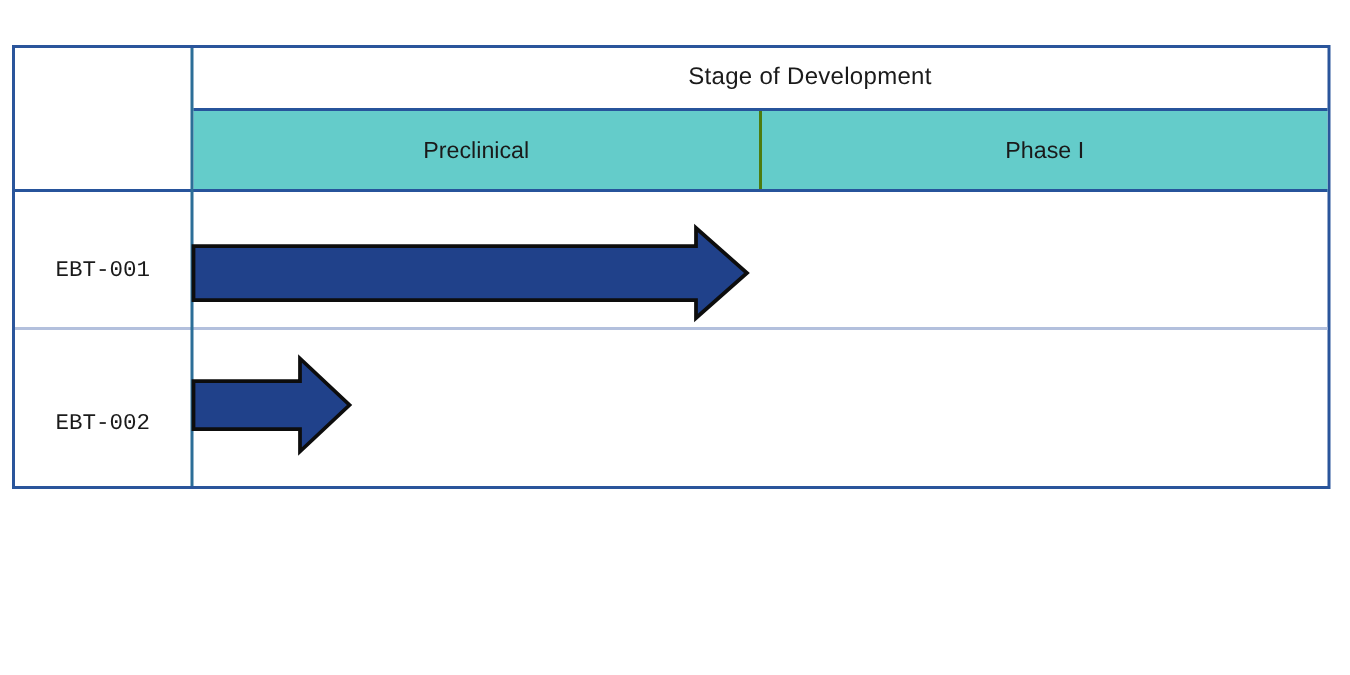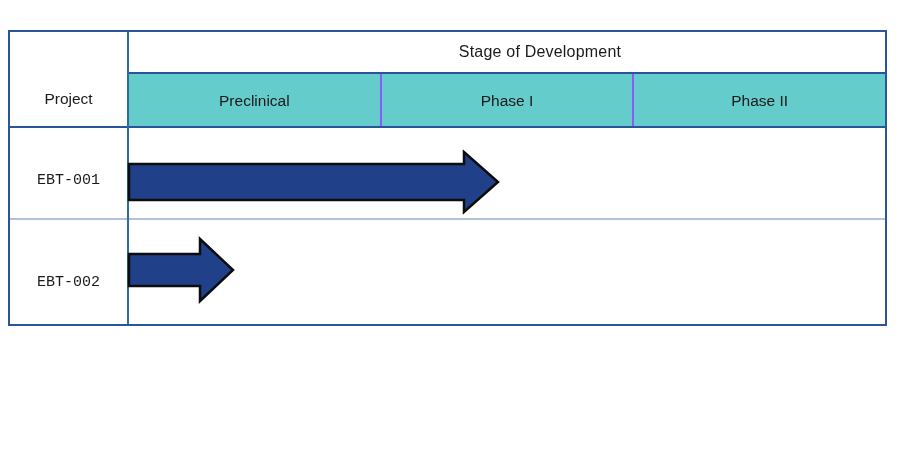--- a/index.html
+++ b/index.html
@@ -60,21 +60,21 @@
     border-top: 2px solid #27549b;
     background: #64ccca;
     display: flex;
   }
   .stage-cell {
     flex: 1 1 0;
     display: flex;
     align-items: center;
     justify-content: center;
     font-size: 15.5px;
-    border-left: 2px solid #8b5cf6;
+    border-left: 2px solid #4d7c0f;
   }
   .stage-cell:first-child {
     border-left: none;
   }
   .hline {
     position: absolute;
     left: 0;
     width: 875px;
     height: 2px;
   }
@@ -126,33 +126,27 @@
 </head>
 <body>
 
 <div class="canvas">
   <div class="dev-table">
 
     <div class="group-header">
       <span>Stage of Development</span>
     </div>
 
-    <div class="project-header">
-      <span>Project</span>
-    </div>
 
     <div class="stage-row">
       <div class="stage-cell">
         <span>Preclinical</span>
       </div>
       <div class="stage-cell">
         <span>Phase I</span>
-      </div>
-      <div class="stage-cell">
-        <span>Phase II</span>
       </div>
     </div>
 
     <div class="hline teal-bottom"></div>
 
     <div class="row-label label-1">EBT-001</div>
 
     <div class="hline light-divider"></div>
 
     <div class="row-label label-2">EBT-002</div>

